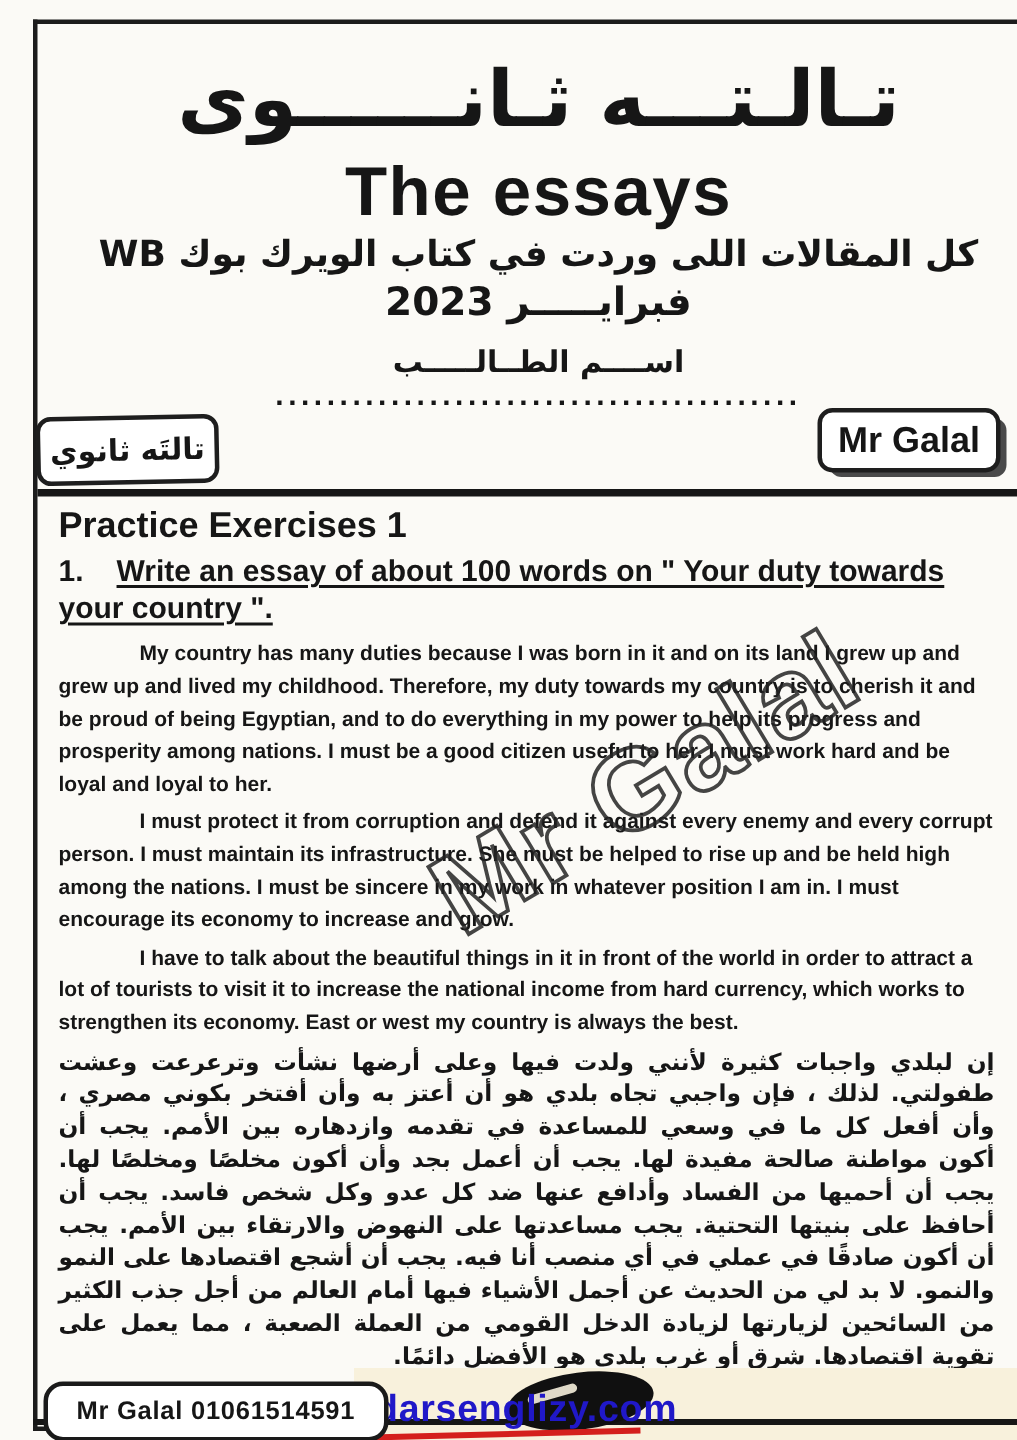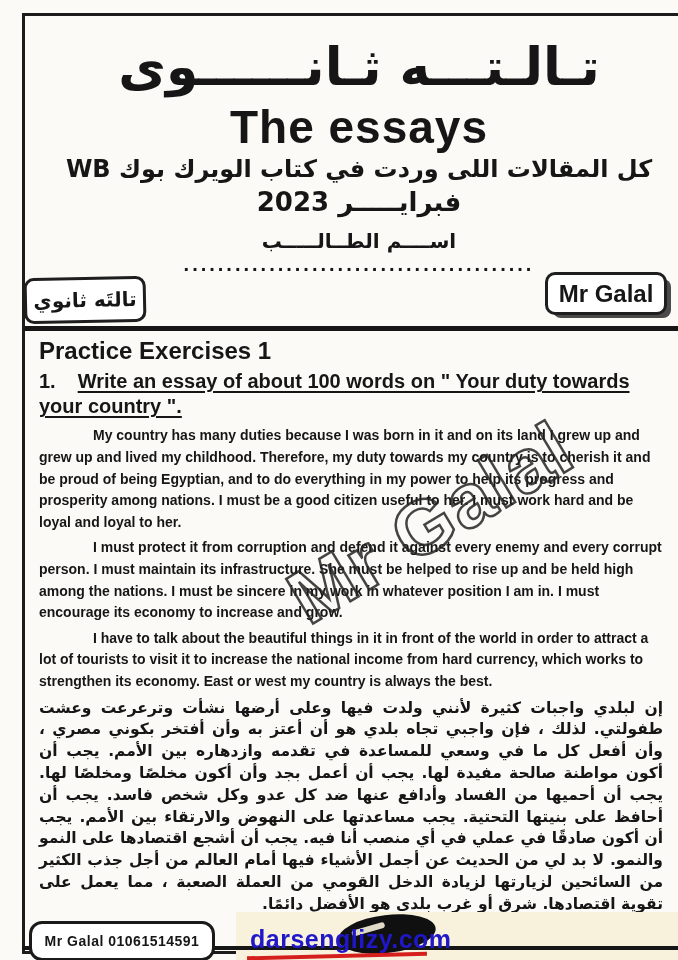--- a/index.html
+++ b/index.html
@@ -77,23 +77,23 @@
   }
   .footer-link{
     position:absolute;left:250px;top:925px;z-index:3;
     font-size:25px;color:#2018c8;letter-spacing:.5px;text-decoration:none;
   }
   .link-underline{
     position:absolute;left:247px;top:954px;width:180px;height:4px;background:#d41f1c;
     transform:rotate(-1.5deg);z-index:3;
   }
   .footer-badge{
-    position:absolute;left:29px;top:921px;min-width:176px;height:32px;padding:1px 2px;
+    position:absolute;left:29px;top:921px;min-width:176px;height:32px;padding:1px 19px;
     background:#fff;border:3px solid #1a1a1a;border-radius:13px;z-index:4;
-    display:flex;align-items:center;justify-content:center;font-size:14px;letter-spacing:.5px;
+    display:flex;align-items:center;justify-content:center;font-size:17px;letter-spacing:.5px;
   }
 </style>
 </head>
 <body>
 
 <div class="page">
 
   <div class="main-box">
 
     <div class="header">

